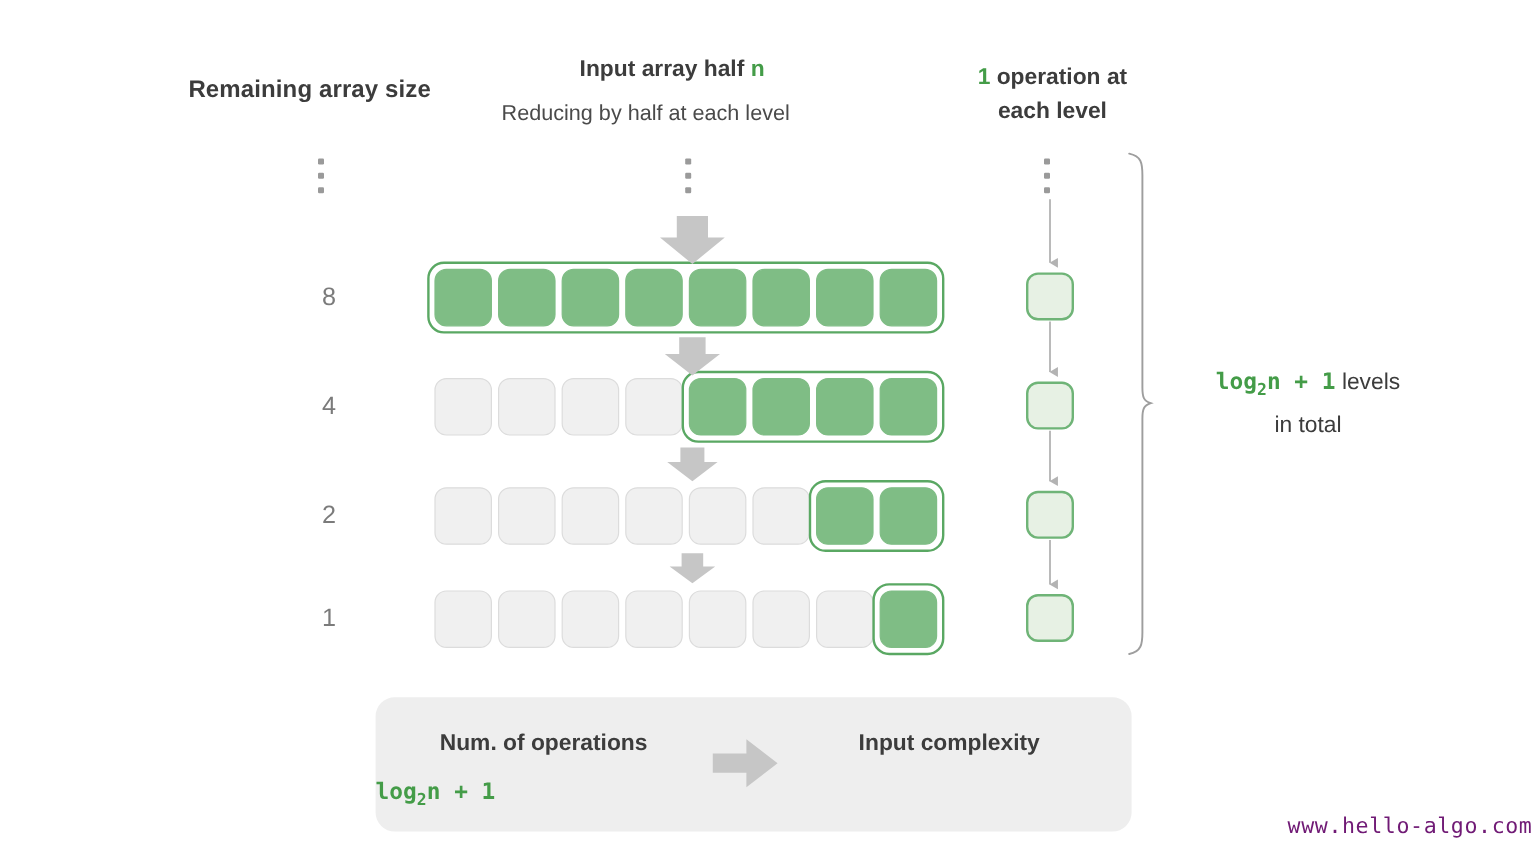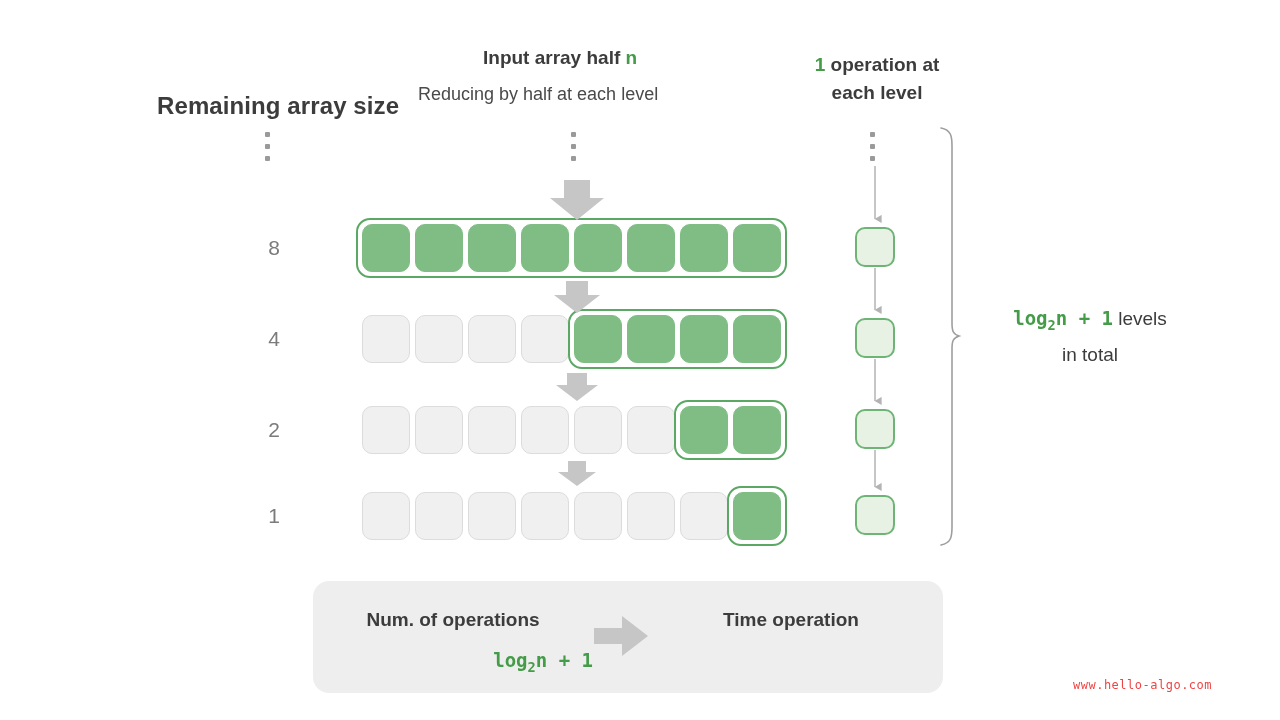--- a/index.html
+++ b/index.html
@@ -7,21 +7,21 @@
     width:1280px;height:720px;
     background:#ffffff;
     font-family:"Liberation Sans", sans-serif;
     overflow:hidden;
     position:relative;
   }
   .stage{position:absolute;left:0;top:0;width:1280px;height:720px;}
 
   
   .hdr{position:absolute;font-weight:bold;color:#3c3c3c;}
-  #hdr-left{left:157px;top:64px;font-size:24px;letter-spacing:.1px;margin-top:28px;}
+  #hdr-left{left:157px;top:64px;font-size:20px;letter-spacing:.1px;}
   #hdr-mid{left:483px;top:47px;font-size:19px;}
   #hdr-mid-sub{left:418px;top:84px;font-size:18px;font-weight:normal;color:#4a4a4a;}
   #hdr-right{left:797px;top:51px;font-size:19px;width:160px;text-align:center;line-height:28px;}
   .grn{color:#449c48;}
 
   
   .dots{position:absolute;width:8px;}
   .dots i{display:block;width:5px;height:5px;background:#9a9a9a;border-radius:1px;margin:0 0 7px 0;}
 
   
@@ -37,35 +37,35 @@
   .opcell{position:absolute;width:40px;height:40px;border-radius:10px;box-sizing:border-box;
           background:#e7f1e4;border:2.2px solid #6fb477;}
 
   
   svg.ov{position:absolute;left:0;top:0;width:1280px;height:720px;overflow:visible;}
 
   
   #sumbox{position:absolute;left:313px;top:581px;width:630px;height:112px;
           background:#eeeeee;border-radius:16px;}
   .sum-t{position:absolute;font-weight:bold;font-size:19px;color:#3c3c3c;text-align:center;}
-  .sum-v{position:absolute;font-size:19px;font-weight:bold;text-align:right;}
+  .sum-v{position:absolute;font-size:19px;font-weight:bold;text-align:left;}
   #sum-l-t{left:313px;top:609px;width:280px;}
   #sum-l-v{left:313px;top:649px;width:280px;color:#449c48;font-family:"DejaVu Sans Mono",monospace;}
   #sum-r-t{left:651px;top:609px;width:280px;}
   #sum-r-v{left:651px;top:649px;width:280px;color:#2f9183;}
   .mono{font-family:"DejaVu Sans Mono",monospace;}
   sub{font-size:.72em;}
 
   
   #brace-lbl{position:absolute;left:975px;top:303px;width:230px;text-align:center;
              font-size:19px;line-height:30px;color:#3c3c3c;}
   #brace-lbl .f{color:#449c48;font-weight:bold;font-family:"DejaVu Sans Mono",monospace;}
 
   
-  #wm{position:absolute;left:1073px;top:678px;font-size:12px;color:#ef4444;
+  #wm{position:absolute;left:1073px;top:678px;font-size:18px;color:#701a75;
       font-family:"DejaVu Sans Mono",monospace;letter-spacing:.5px;}
 </style>
 </head>
 <body>
 
 <div class="stage">
 
   <div class="hdr" id="hdr-left">Remaining array size</div>
 
   <div class="hdr" id="hdr-mid">
@@ -181,17 +181,17 @@
 
   <div id="sumbox"></div>
 
   <div class="sum-t" id="sum-l-t">Num. of operations</div>
   <div class="sum-v" id="sum-l-v"><span>log</span><sub>2</sub><span>n + 1</span></div>
 
   <svg class="ov">
     <path d="M594,628 h28 v-12 l26,20 l-26,20 v-12 h-28 z" fill="#c6c6c6"></path>
   </svg>
 
-  <div class="sum-t" id="sum-r-t">Time operation</div>
+  <div class="sum-t" id="sum-r-t">Input complexity</div>
 
   <div id="wm">www.hello-algo.com</div>
 
 </div>
 
 </body></html>

